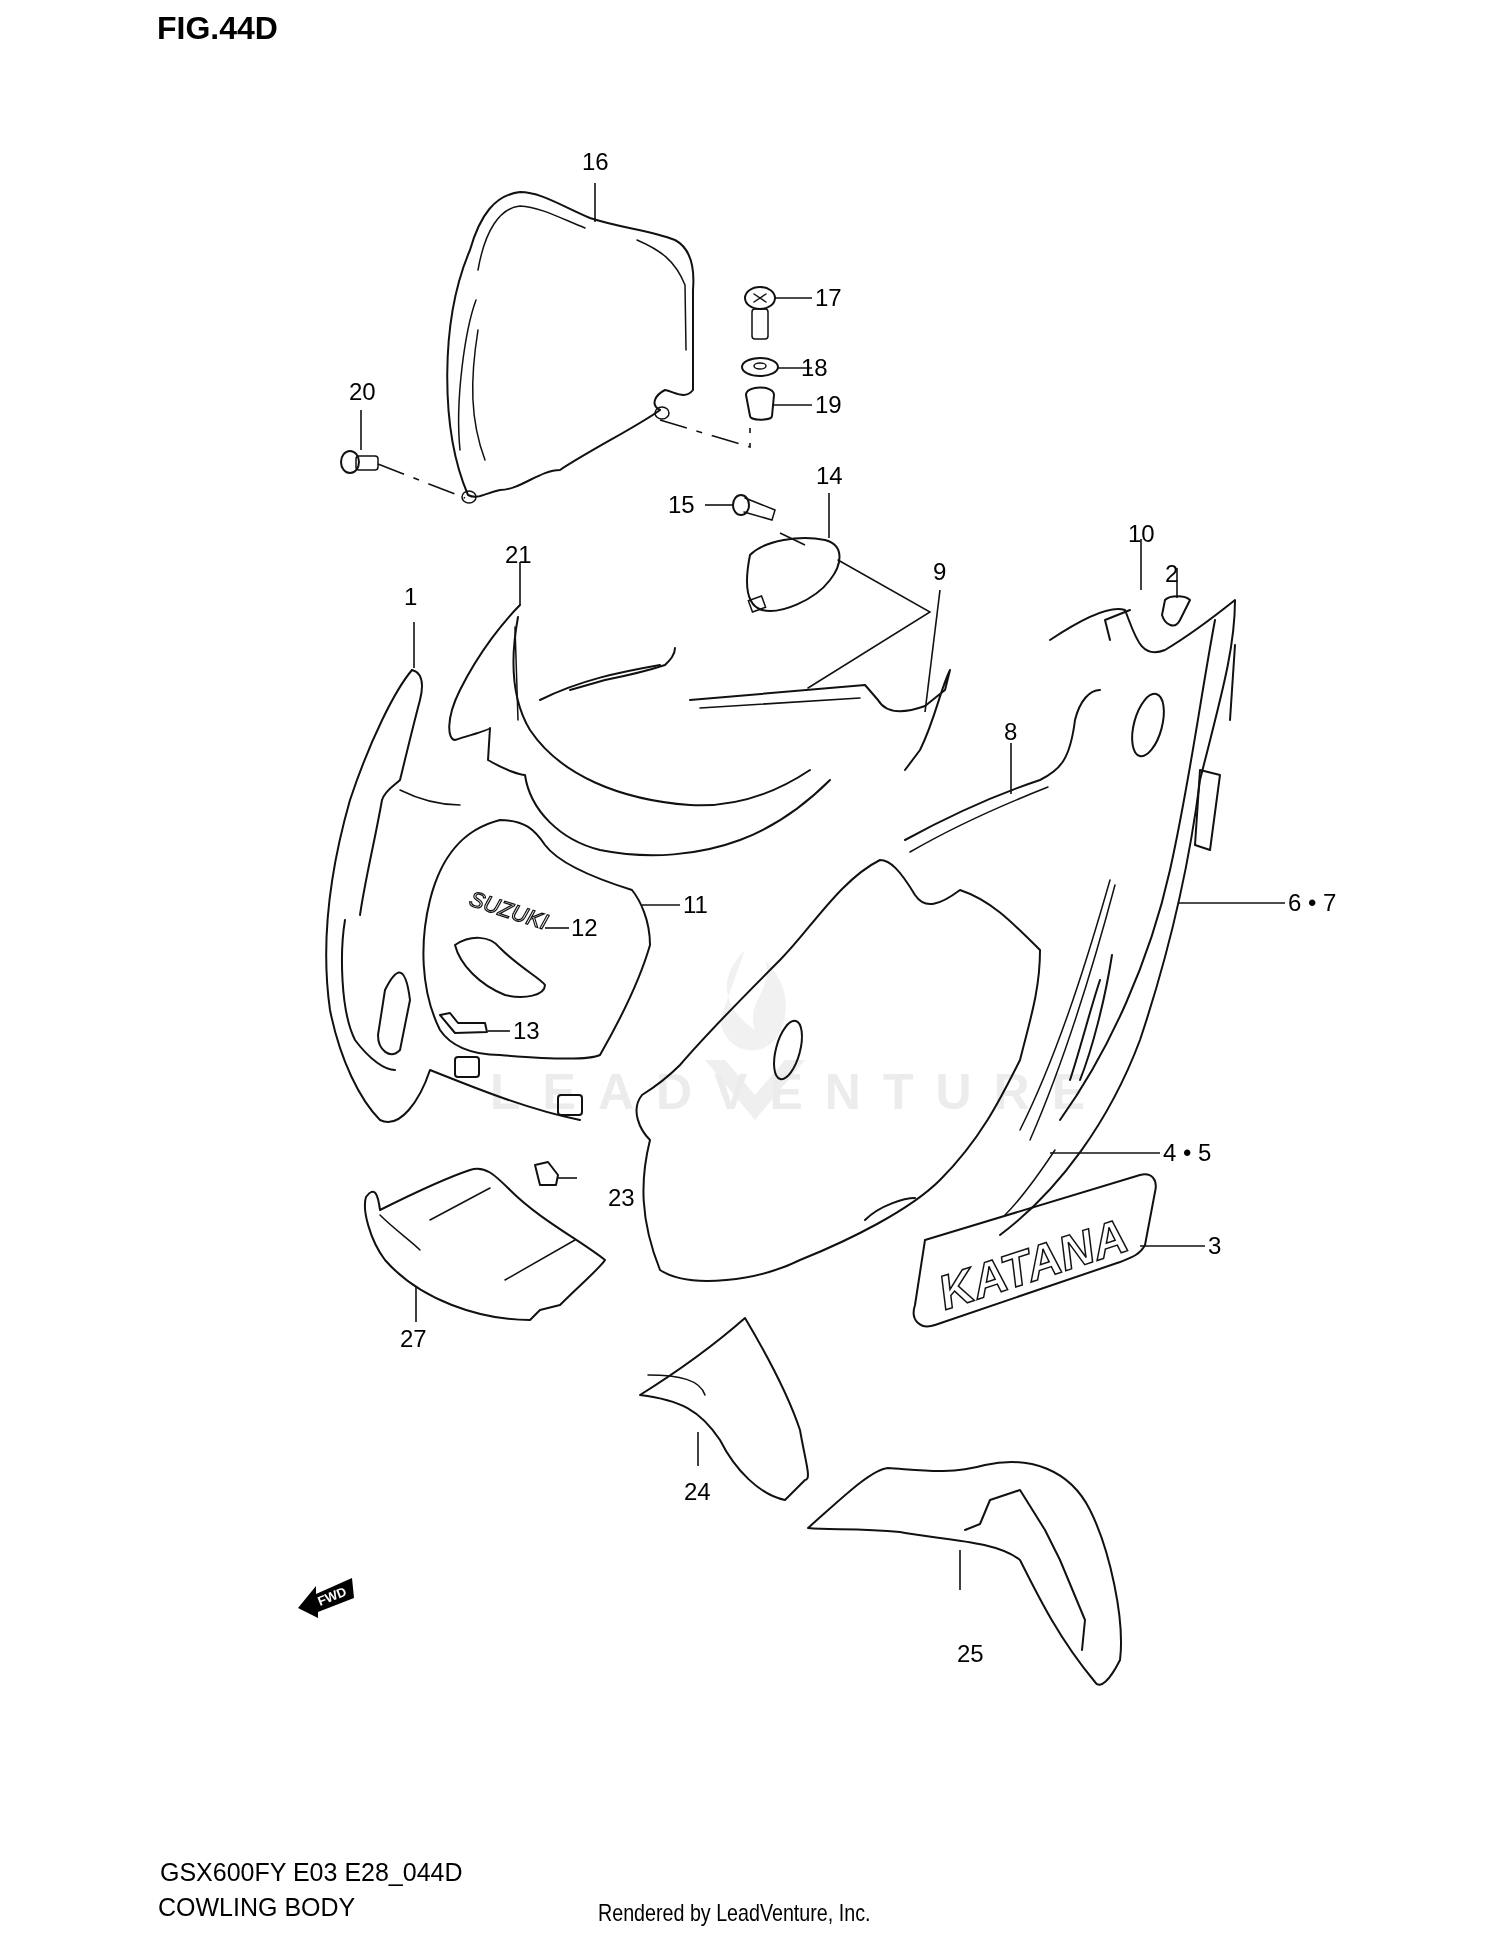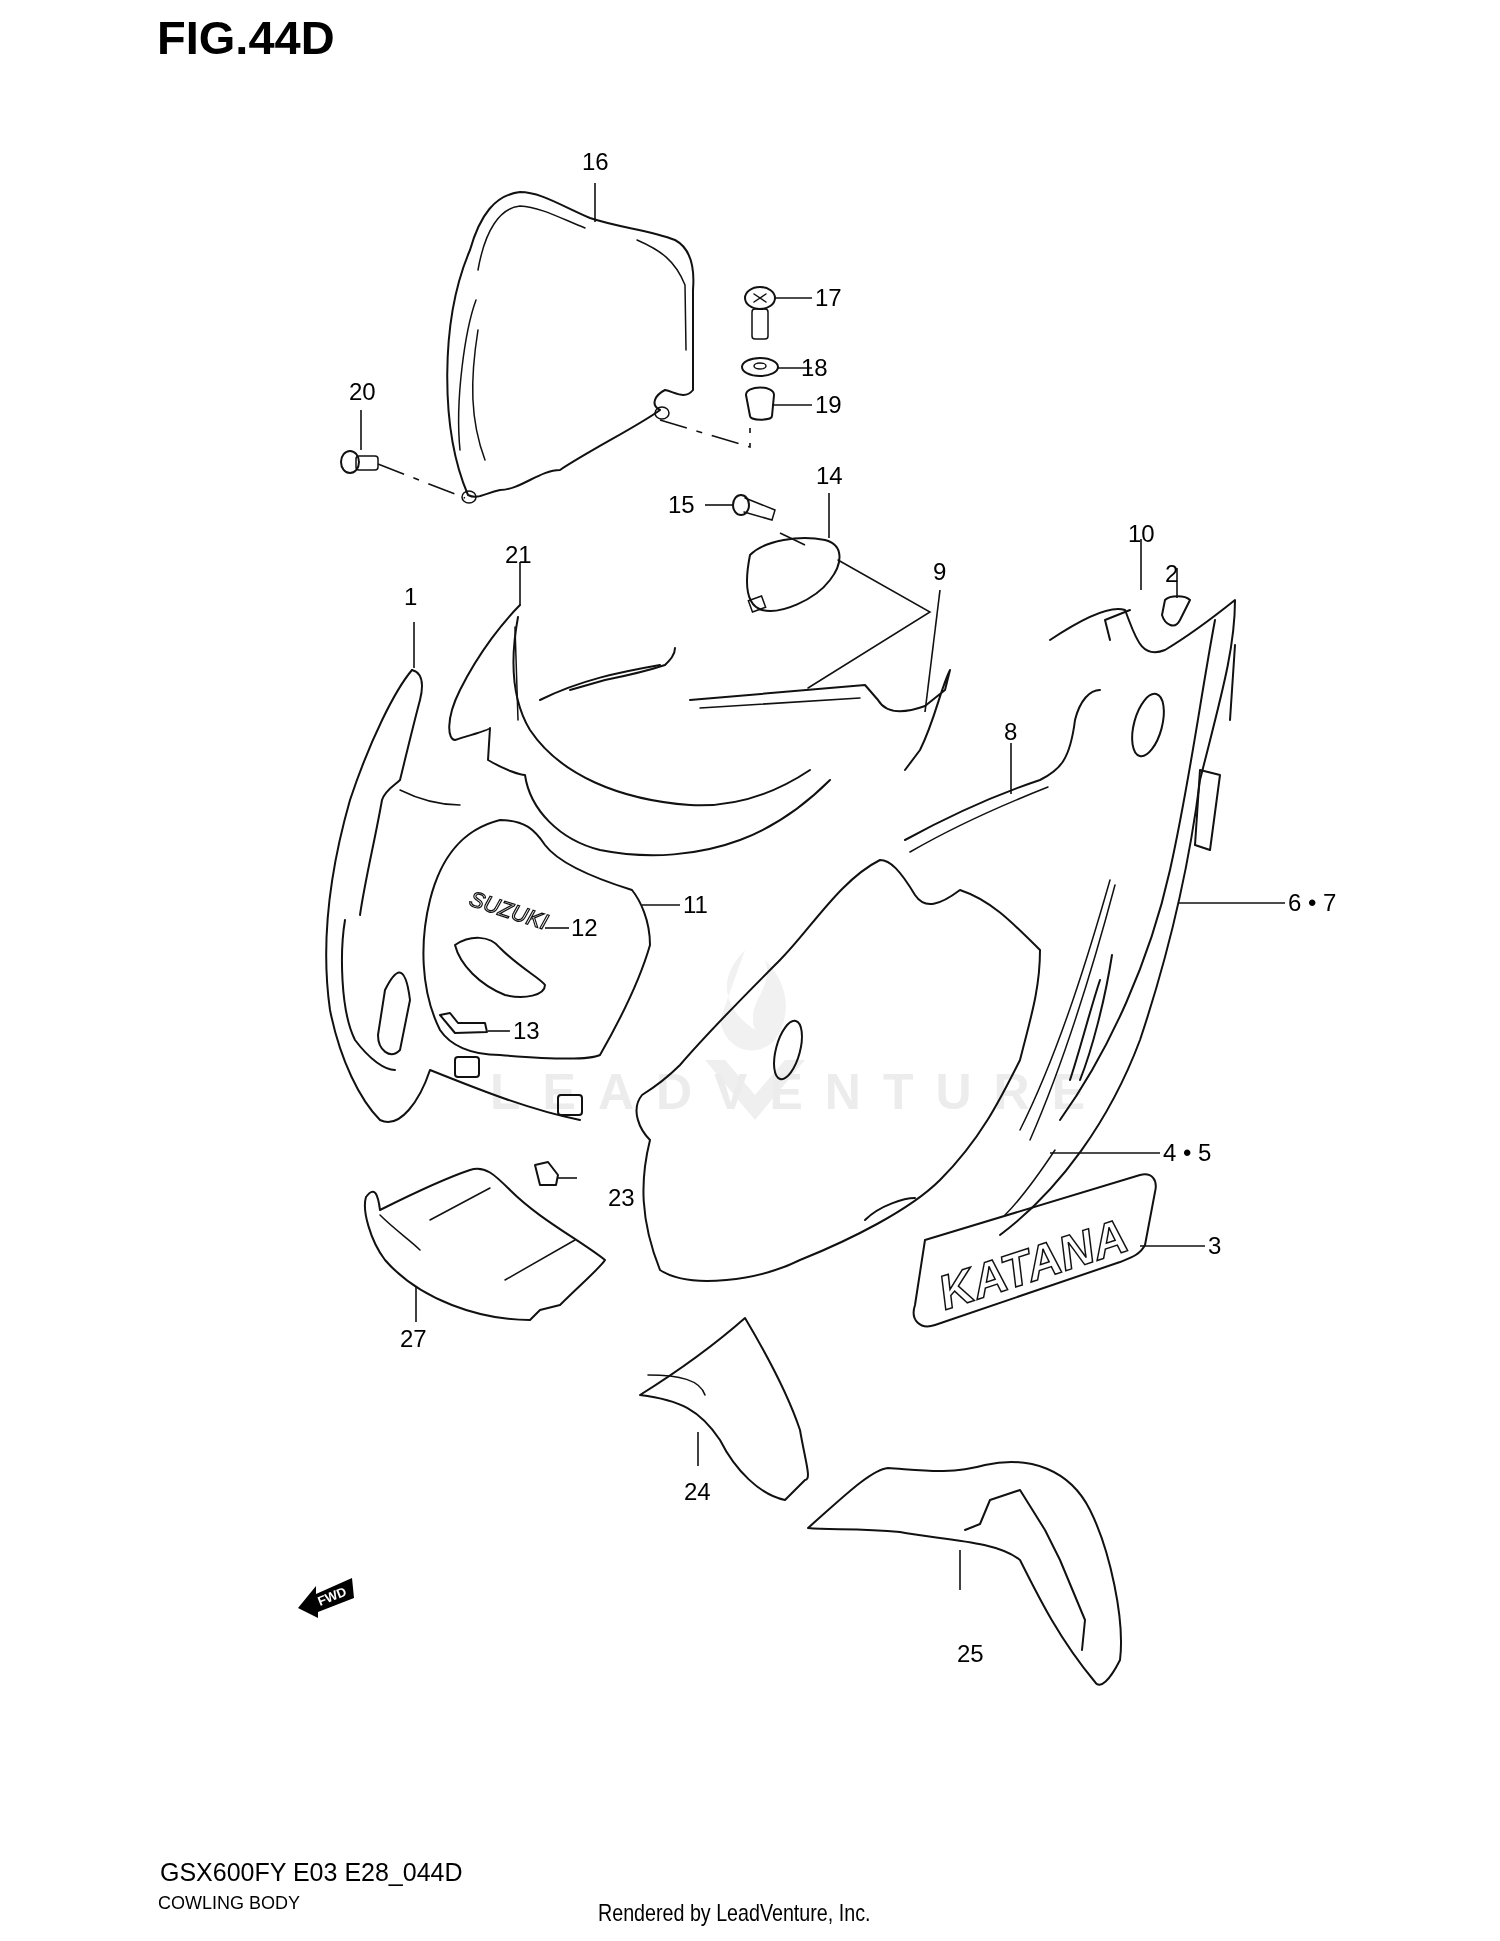--- a/index.html
+++ b/index.html
@@ -1,22 +1,22 @@
 <!DOCTYPE html>
 <html><head>
 <meta charset="utf-8">
 <style>
   html, body { margin: 0; padding: 0; background: #ffffff; }
   body { width: 1500px; height: 1941px; position: relative; overflow: hidden;
          font-family: "Liberation Sans", sans-serif; color: #000; }
-  .fig-title { position: absolute; left: 157px; top: 10px; font-size: 47px; font-weight: bold;
+  .fig-title { position: absolute; left: 157px; top: 10px; font-size: 32px; font-weight: bold;
                font-family: "Liberation Sans", sans-serif; letter-spacing: 0px; }
   .footer-code { position: absolute; left: 160px; top: 1858px; font-size: 25px;
                  font-family: "Liberation Sans", sans-serif; }
-  .footer-name { position: absolute; left: 158px; top: 1893px; font-size: 18px;
+  .footer-name { position: absolute; left: 158px; top: 1893px; font-size: 25px;
                  font-family: "Liberation Sans", sans-serif; }
   .rendered-by { position: absolute; left: 598px; top: 1899px; font-size: 24px;
                  font-family: "Liberation Sans Narrow", "Liberation Sans", sans-serif;
                  transform: scaleX(0.82); transform-origin: left top; }
   svg.drawing { position: absolute; left: 0; top: 0; width: 1500px; height: 1941px; }
   .ln { fill: none; stroke: #111; stroke-width: 2; stroke-linecap: round; stroke-linejoin: round; }
   .ln-thin { fill: none; stroke: #111; stroke-width: 1.5; stroke-linecap: round; }
   .dash { fill: none; stroke: #111; stroke-width: 1.6; stroke-dasharray: 28 10 6 10; }
   .leader { stroke: #111; stroke-width: 1.6; }
   .callout { position: absolute; font-size: 24px; font-family: "Liberation Sans", sans-serif;

